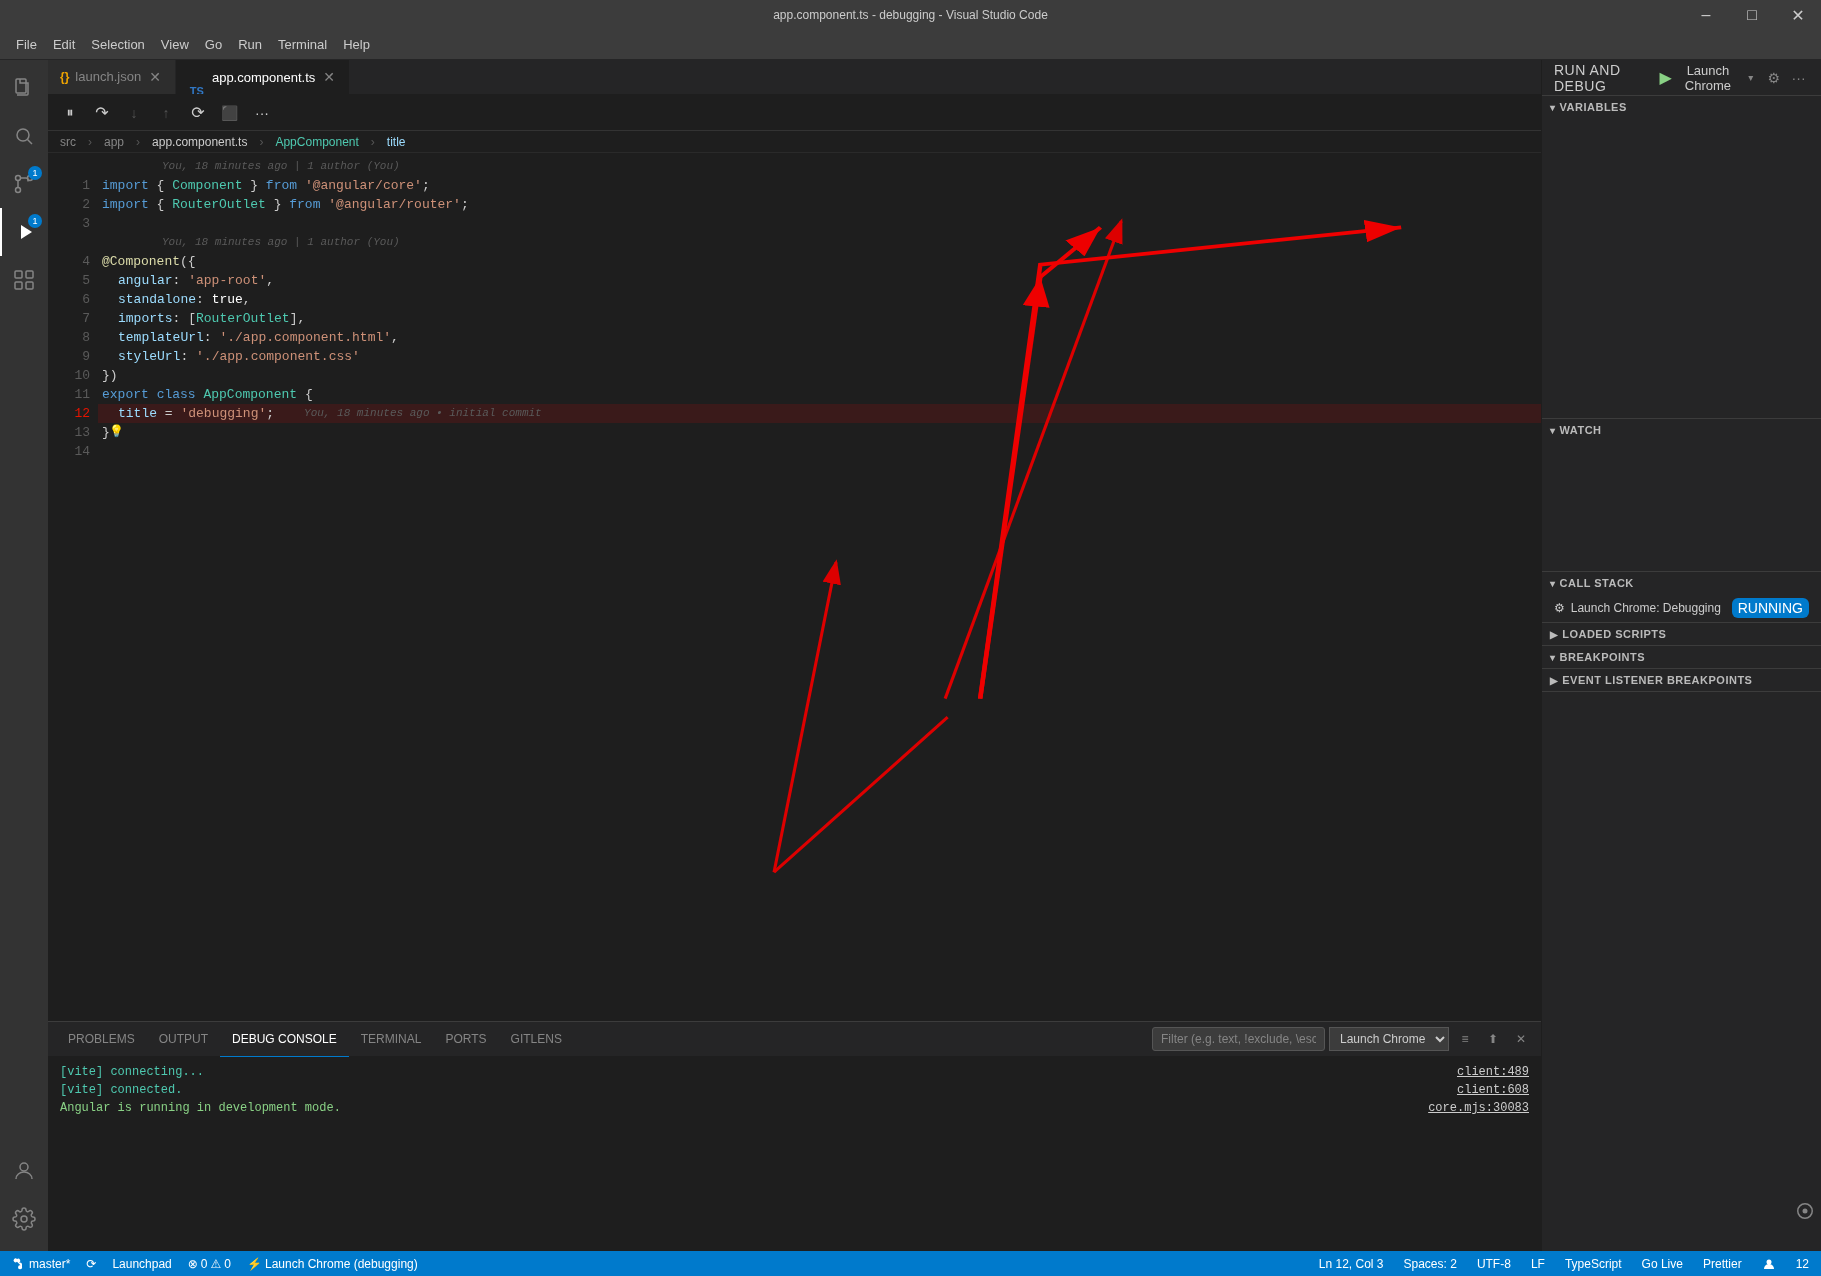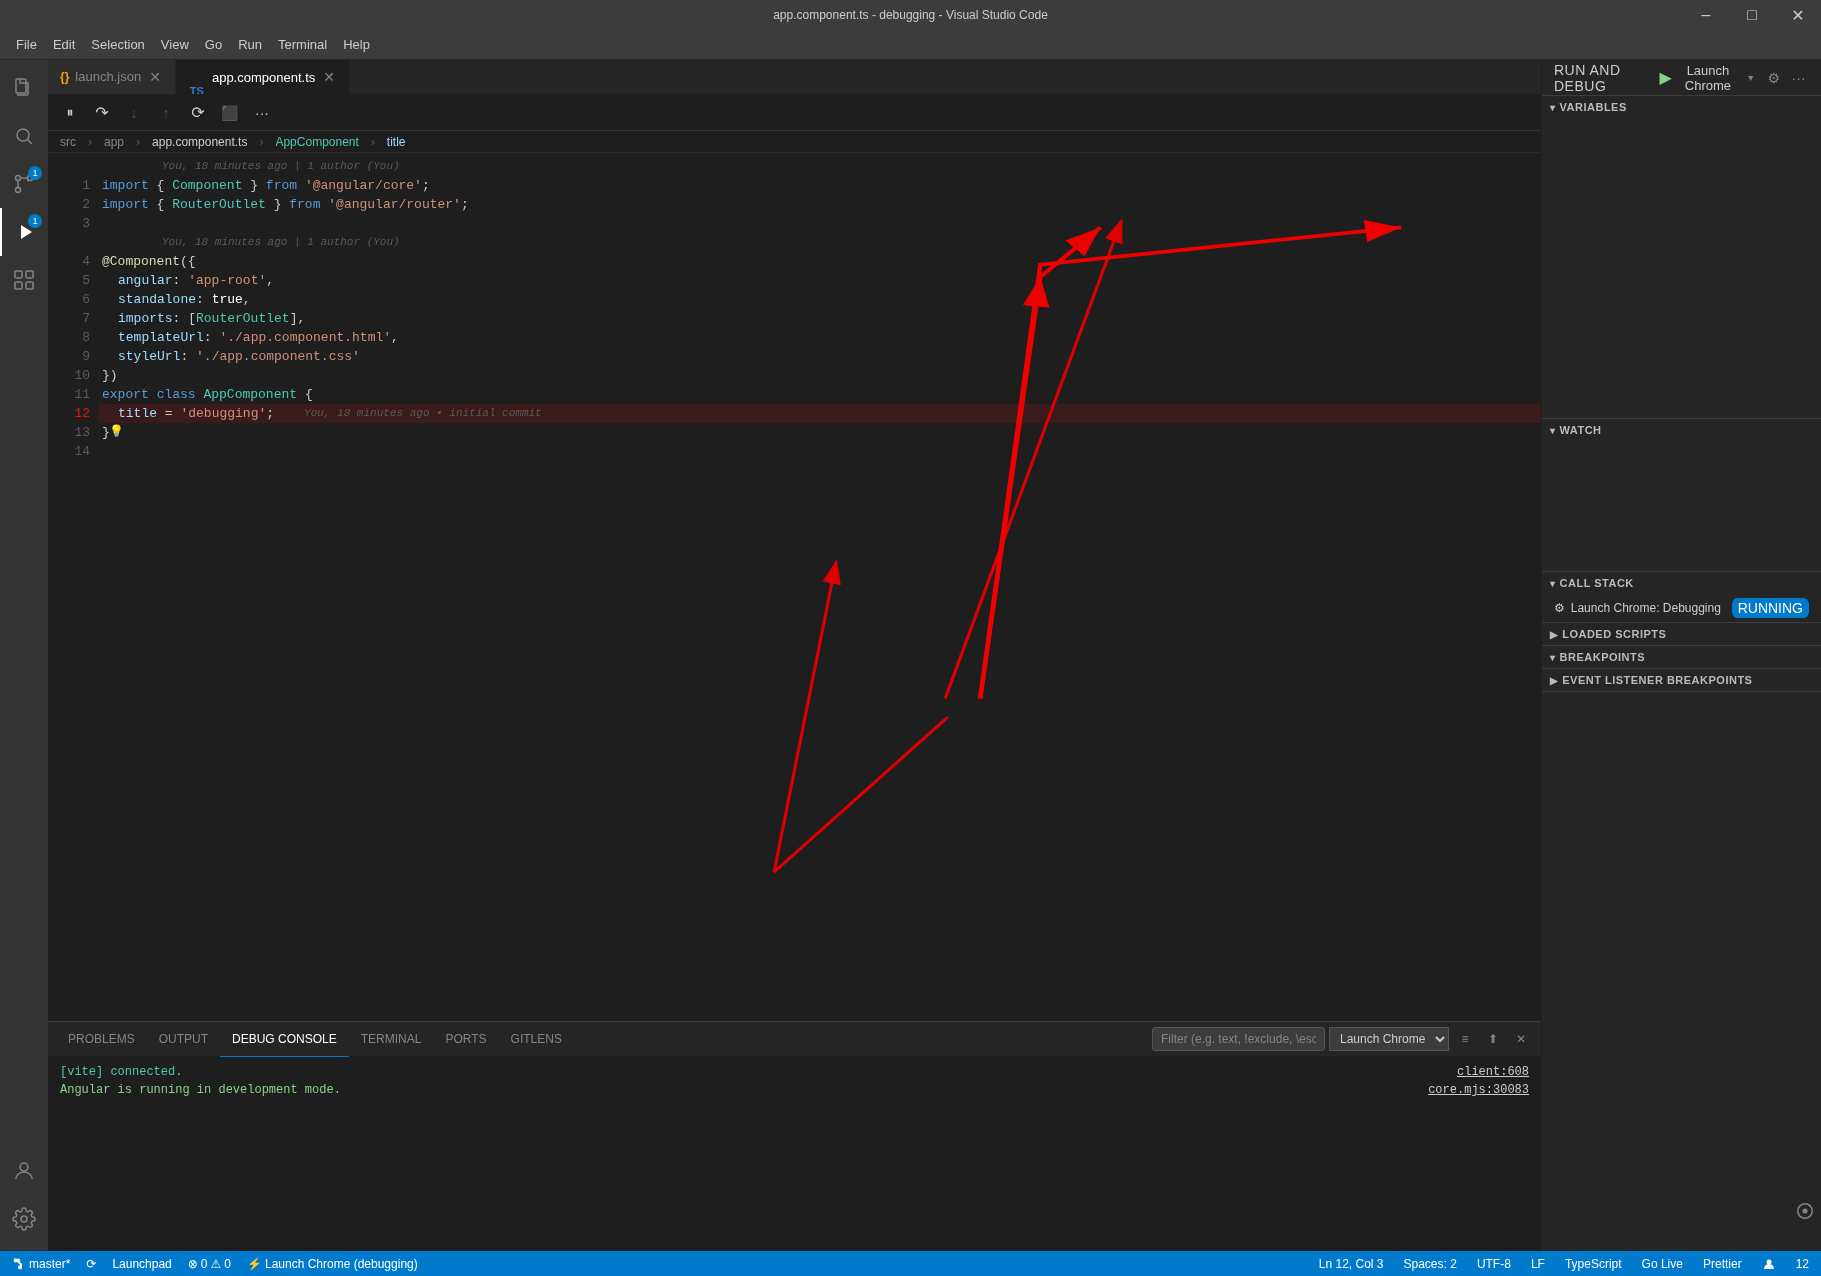--- a/index.html
+++ b/index.html
@@ -724,20 +724,24 @@
           <select class="console-select">
             <option>Launch Chrome</option>
           </select>
           <div class="panel-toolbar-btn" title="Collapse">≡</div>
           <div class="panel-toolbar-btn" title="Maximize Panel">⬆</div>
           <div class="panel-toolbar-btn" title="Close Panel">✕</div>
         </div>
       </div>
       <div class="panel-content">
         <div class="console-line">
+          <span class="console-cyan">[vite] connecting...</span>
+          <span class="console-link">client:489</span>
+        </div>
+        <div class="console-line">
           <span class="console-cyan">[vite] connected.</span>
           <span class="console-link">client:608</span>
         </div>
         <div class="console-line">
           <span class="console-green">Angular is running in development mode.</span>
           <span class="console-link">core.mjs:30083</span>
         </div>
       </div>
     </div>
   </div>

